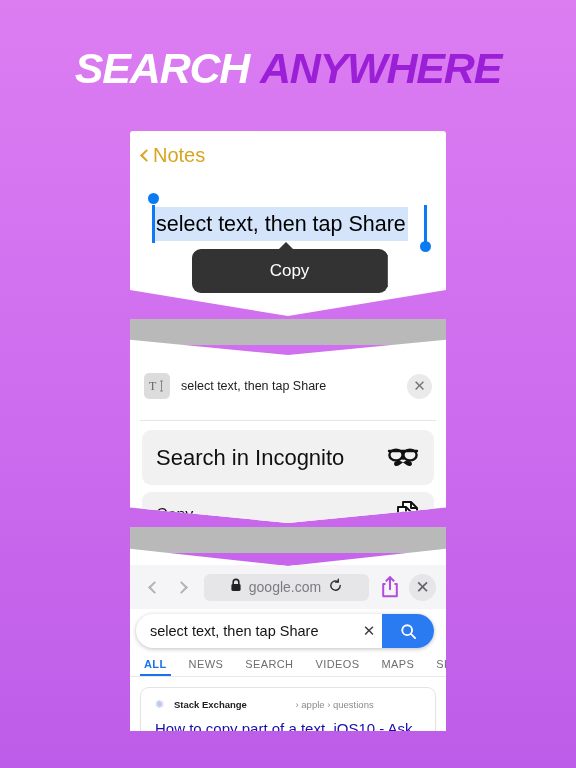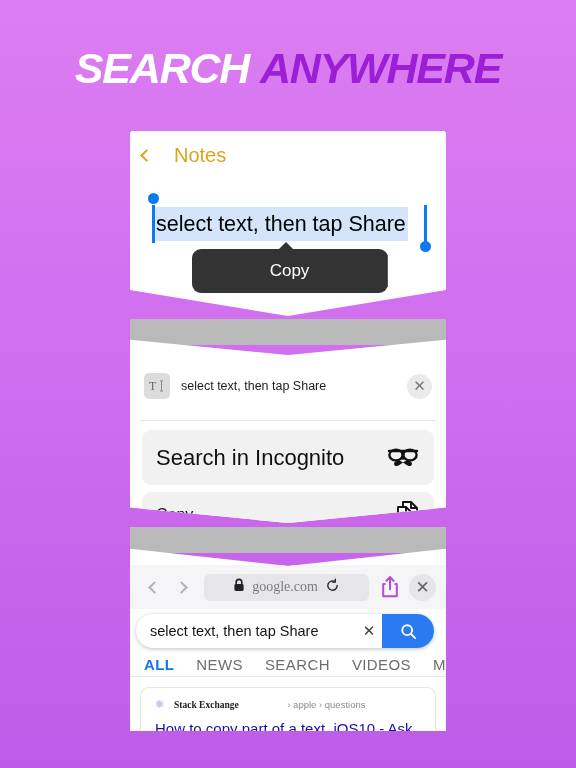--- a/index.html
+++ b/index.html
@@ -58,21 +58,21 @@
   }
   #panel3 {
     top:406px; height:194px;
     -webkit-clip-path:polygon(0 6%,50% 15%,100% 6%,100% 100%,0 100%);
     clip-path:polygon(0 6%,50% 15%,100% 6%,100% 100%,0 100%);
   }
 
   
   .notes-back {
     position:absolute; left:12px; top:13px;
-    color:#d8a520; font-size:20px; display:flex; align-items:center; gap:23px;
+    color:#d8a520; font-size:20px; display:flex; align-items:center; gap:2px;
   }
   .chev-back {
     display:inline-block; width:9px; height:9px;
     border-left:2.6px solid #d8a520; border-bottom:2.6px solid #d8a520;
     transform:rotate(45deg); margin-bottom:1px;
   }
   .sel-wrap { position:absolute; left:22px; top:76px; width:276px; height:34px; }
   .sel-text {
     position:absolute; left:2px; top:0; height:34px; line-height:34px;
     background:#d4e5fb; color:#000; font-size:21.5px; white-space:nowrap;
@@ -139,21 +139,21 @@
   }
   .navchev i {
     display:inline-block; width:9px; height:9px;
     border-top:2.4px solid #b2b2b6; border-right:2.4px solid #b2b2b6;
   }
   .navchev.back i { transform:rotate(-135deg); margin-left:3px; }
   .navchev.fwd  i { transform:rotate(45deg); margin-right:3px; }
   .addr {
     flex:1; height:27px; background:#e6e6e9; border-radius:6px;
     display:flex; align-items:center; justify-content:center; gap:7px;
-    padding:0 12px; margin:0 4px;font-family:Liberation Serif, serif;
+    padding:0 12px; margin:0 4px;
   }
   .addr .url { font-size:14px; color:#7c7c80; }
   .tb-icon { width:26px; display:flex; align-items:center; justify-content:center; }
   .close-circ2 {
     width:27px; height:27px; border-radius:50%; background:#e6e6e9;
     display:flex; align-items:center; justify-content:center;
     color:#646468; font-size:17px; margin-left:2px;
   }
 
   .gbox { position:absolute; left:0; top:72px; width:316px; bottom:0; background:#fff; }
@@ -170,36 +170,36 @@
     width:52px; height:34px; background:#2a7bf1;
     border-radius:0 17px 17px 0;
     display:flex; align-items:center; justify-content:center;
   }
 
   .tabs {
     position:absolute; left:0; top:43px; width:316px; height:25px;
     display:flex; align-items:center; padding-left:14px; gap:22px;
     border-bottom:1px solid #e8e8e8; overflow:hidden;
   }
-  .tab { font-size:15px; color:#6d6d6d; letter-spacing:.4px; white-space:nowrap; position:relative; }
+  .tab { font-size:11px; color:#6d6d6d; letter-spacing:.4px; white-space:nowrap; position:relative; }
   .tab.on { color:#1a73e8; font-weight:bold; }
   .tab.on::after {
     content:""; position:absolute; left:-4px; right:-4px; bottom:-7px;
     height:3px; background:#1a73e8;
   }
 
   .result {
     position:absolute; left:10px; top:78px; width:296px; height:120px;
     background:#fff; border:1px solid #e4e4e4; border-radius:9px;
     box-shadow:0 1px 2px rgba(0,0,0,.05); padding:11px 14px; overflow:hidden;
   }
   .crumb { display:flex; align-items:center; gap:8px; }
   .favi { width:11px; height:11px; color:#b9c7e8; font-size:11px; line-height:11px; }
   .crumb-txt { font-size:9.5px; }
-  .crumb-txt b { color:#202124; font-weight:bold;font-family:Liberation Serif, serif; }
+  .crumb-txt b { color:#202124; font-weight:bold; }
   .crumb-txt span { color:#8b8b8b;margin-left:46px; }
   .res-title {
     margin-top:9px; font-size:15px; color:#1a0dab; line-height:1.35;
   }
 </style>
 </head>
 <body>
 
 <div class="headline">
   <span class="w1">SEARCH</span><span>&nbsp;</span><span class="w2">ANYWHERE</span>

